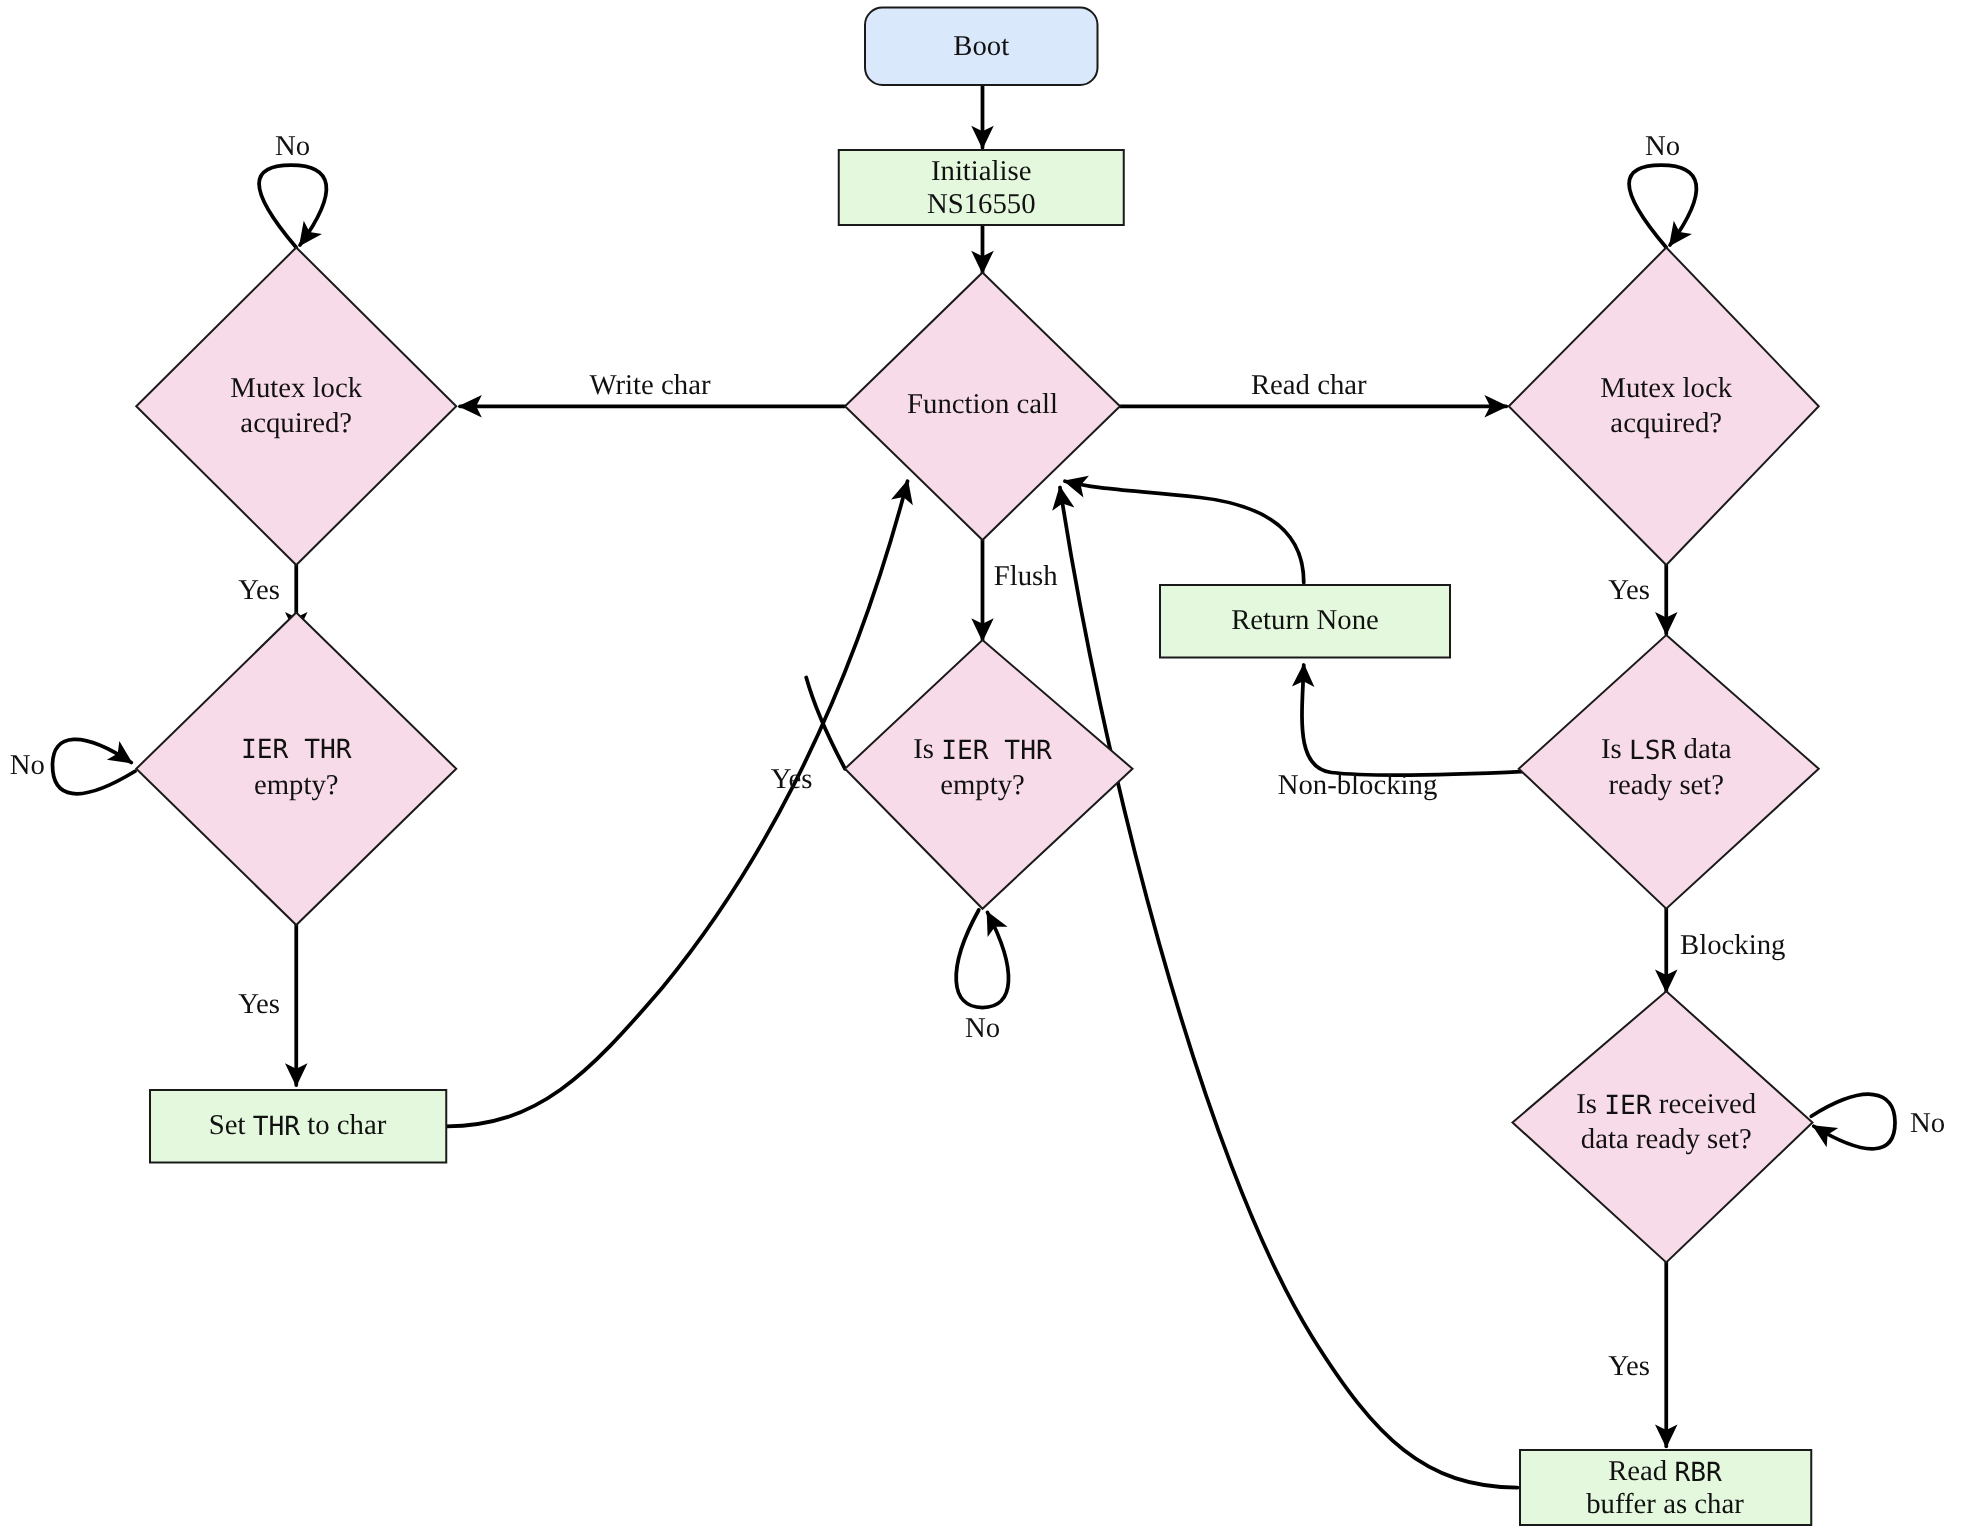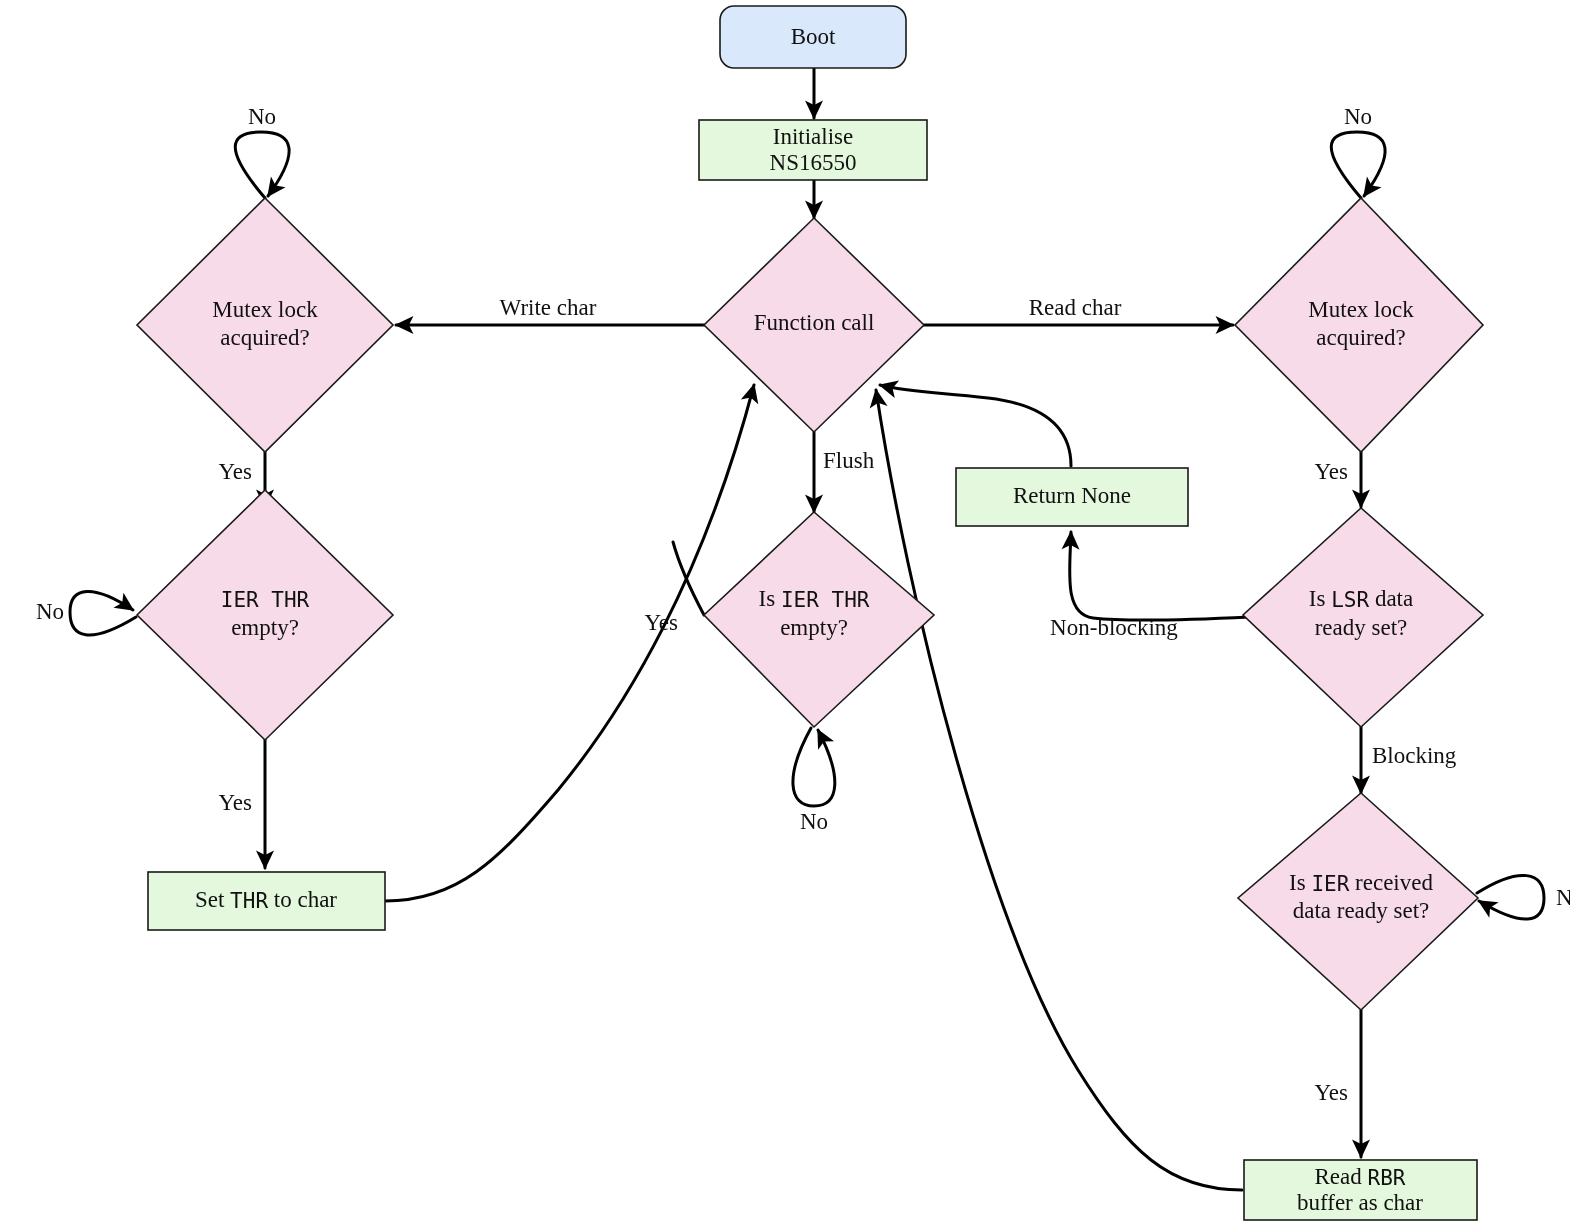--- a/index.html
+++ b/index.html
@@ -10,21 +10,20 @@
   body {
     width: 1570px;
     height: 1228px;
     font-family: "Liberation Serif", "DejaVu Serif", serif;
     overflow: hidden;
   }
   #diagram-root {
     position: relative;
     width: 1344px;
     height: 1228px;
-    margin-left: 28px;
   }
   svg.flow {
     display: block;
     width: 1570px;
     height: 1228px;
   }
   .node-shape {
     stroke: #1a1a1a;
     stroke-width: 1.6;
   }

